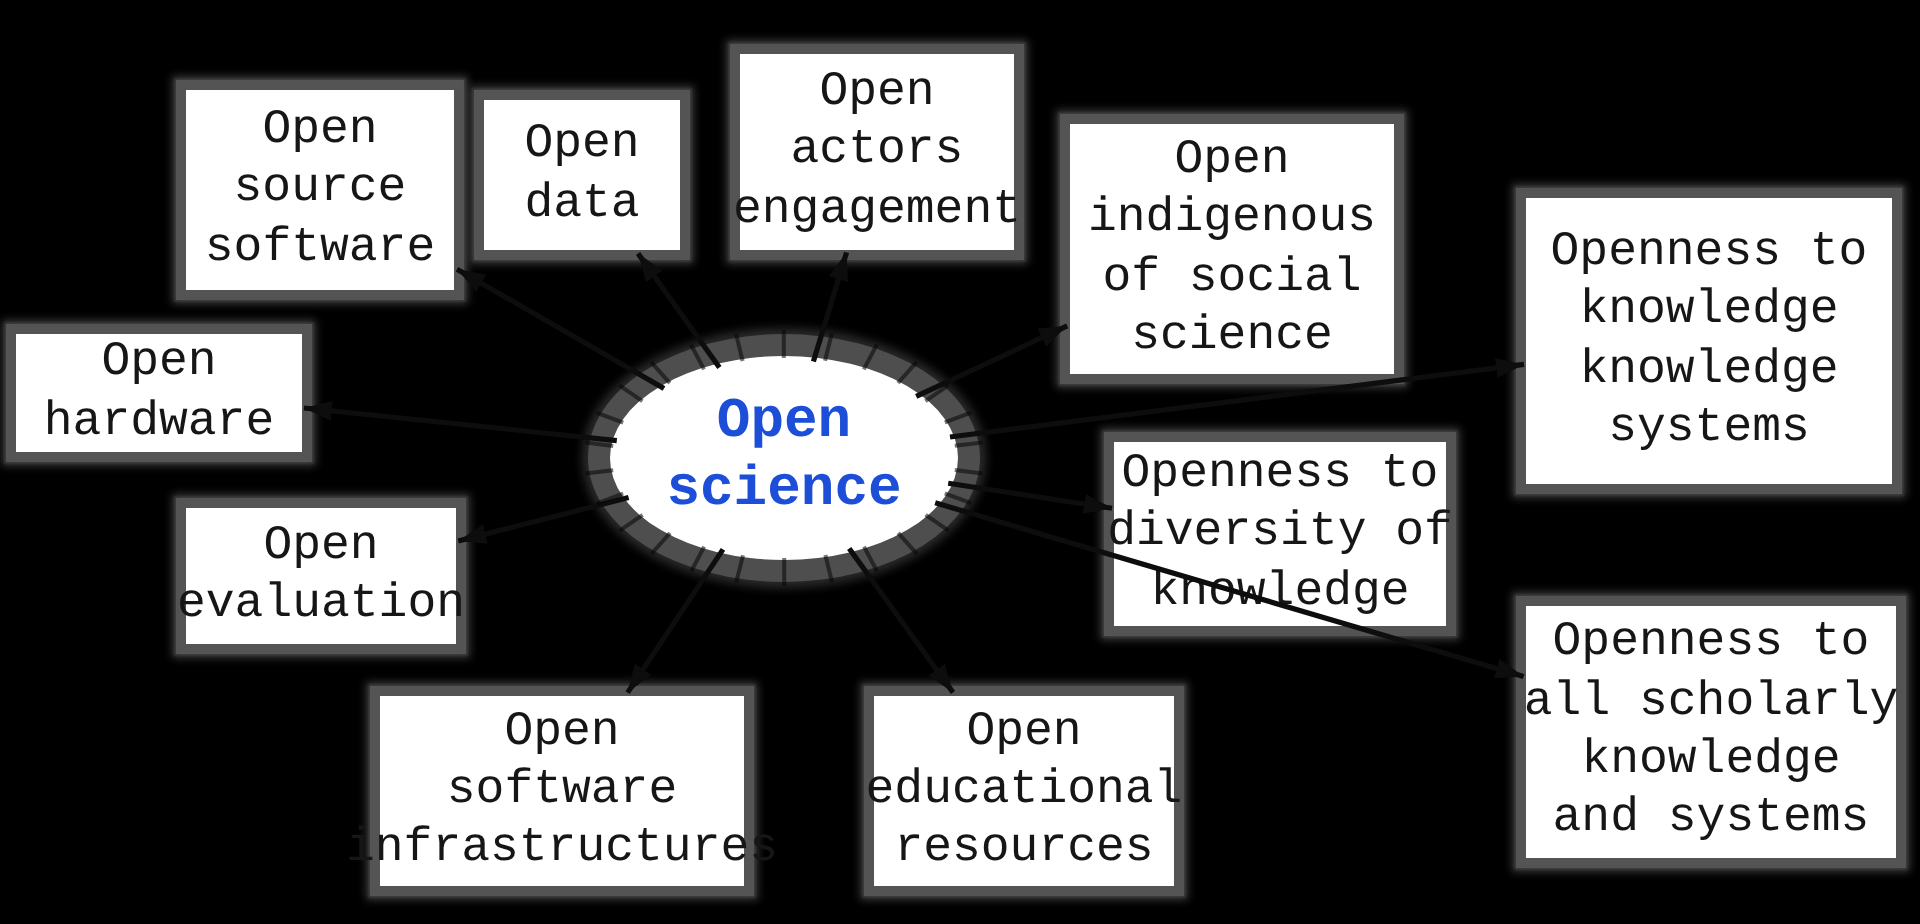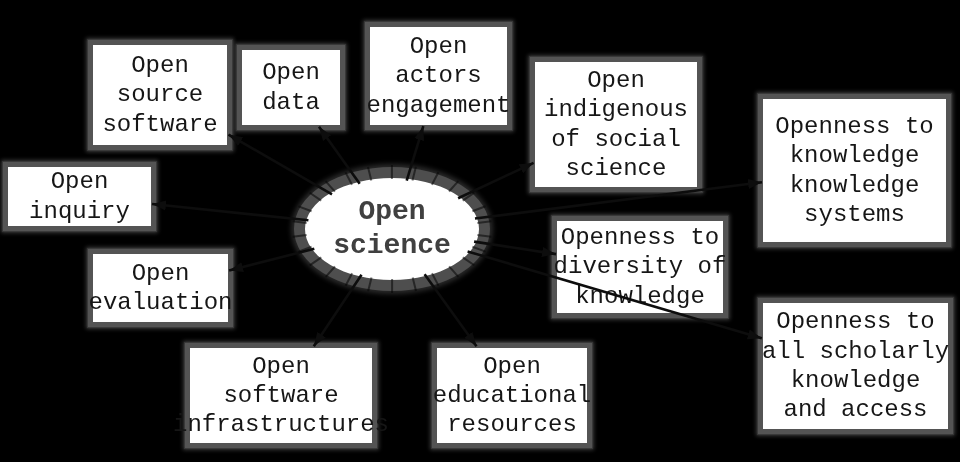--- a/index.html
+++ b/index.html
@@ -16,21 +16,21 @@
     text-align:center;color:#161616;font-size:24px;line-height:1.22;
   }
   .node .ln{display:block;white-space:nowrap;}
   .center-ellipse{
     position:absolute;box-sizing:border-box;background:#ffffff;
     border:11px solid #4e4e4e;border-radius:50%;
     box-shadow:0 0 5px 3px rgba(70,70,70,0.6);
     display:flex;align-items:center;justify-content:center;z-index:1;
   }
   .center-label{
-    font-weight:bold;font-size:28px;line-height:1.22;color:#404040;
+    font-weight:bold;font-size:28px;line-height:1.22;color:#1d4ed8;
     text-align:center;width:140px;
   }
   svg.edges{position:absolute;left:0;top:0;z-index:3;pointer-events:none;}
 </style>
 </head>
 <body>
 
 <div class="stage" style="width: 960px; height: 462px; background: rgb(0, 0, 0);">
   <div class="nodes-layer" id="nodes-layer">
       <div class="node" style="left: 88px; top: 40px; width: 144px; height: 110px; background: rgb(255, 255, 255); border-color: rgb(84, 84, 84); color: rgb(22, 22, 22);">
@@ -54,21 +54,21 @@
         <span class="ln">science</span>
       </div>
       <div class="node" style="left: 758px; top: 94px; width: 193px; height: 153px; background: rgb(255, 255, 255); border-color: rgb(84, 84, 84); color: rgb(22, 22, 22);">
         <span class="ln">Openness to</span>
         <span class="ln">knowledge</span>
         <span class="ln">knowledge</span>
         <span class="ln">systems</span>
       </div>
       <div class="node" style="left: 3px; top: 162px; width: 153px; height: 69px; background: rgb(255, 255, 255); border-color: rgb(84, 84, 84); color: rgb(22, 22, 22);">
         <span class="ln">Open</span>
-        <span class="ln">inquiry</span>
+        <span class="ln">hardware</span>
       </div>
       <div class="node" style="left: 88px; top: 249px; width: 145px; height: 78px; background: rgb(255, 255, 255); border-color: rgb(84, 84, 84); color: rgb(22, 22, 22);">
         <span class="ln">Open</span>
         <span class="ln">evaluation</span>
       </div>
       <div class="node" style="left: 185px; top: 343px; width: 192px; height: 105px; background: rgb(255, 255, 255); border-color: rgb(84, 84, 84); color: rgb(22, 22, 22);">
         <span class="ln">Open</span>
         <span class="ln">software</span>
         <span class="ln">infrastructures</span>
       </div>
@@ -79,21 +79,21 @@
       </div>
       <div class="node" style="left: 552px; top: 216px; width: 176px; height: 102px; background: rgb(255, 255, 255); border-color: rgb(84, 84, 84); color: rgb(22, 22, 22);">
         <span class="ln">Openness to</span>
         <span class="ln">diversity of</span>
         <span class="ln">knowledge</span>
       </div>
       <div class="node" style="left: 758px; top: 298px; width: 195px; height: 136px; background: rgb(255, 255, 255); border-color: rgb(84, 84, 84); color: rgb(22, 22, 22);">
         <span class="ln">Openness to</span>
         <span class="ln">all scholarly</span>
         <span class="ln">knowledge</span>
-        <span class="ln">and access</span>
+        <span class="ln">and systems</span>
       </div>
     </div>
 
   <div class="center-ellipse" id="center-ellipse" style="left: 294px; top: 167px; width: 196px; height: 124px; border-width: 11px; border-color: rgb(78, 78, 78);">
     <div class="center-label">Open science</div>
   </div>
 
   <svg class="edges" id="edges-layer" width="960" height="462">
       <defs>
         <marker id="ah" markerUnits="userSpaceOnUse" markerWidth="16" markerHeight="12" refX="14" refY="6" orient="auto">

